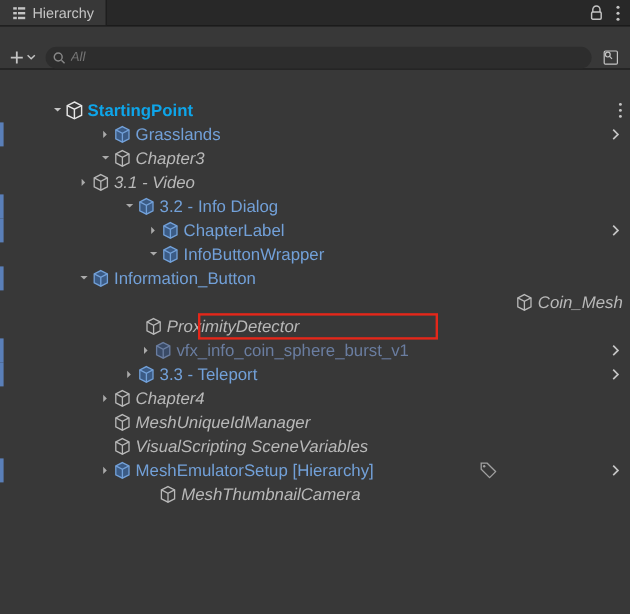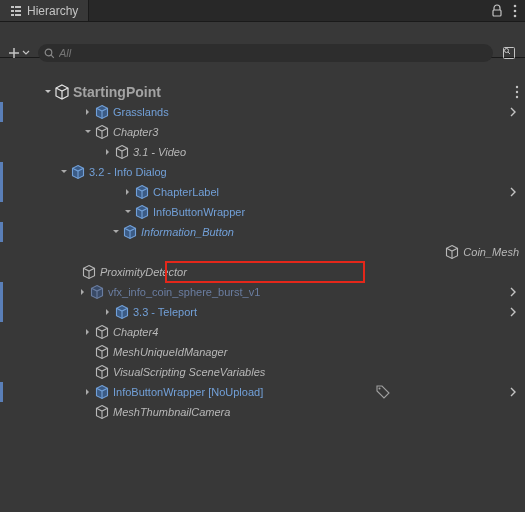--- a/index.html
+++ b/index.html
@@ -40,21 +40,21 @@
   .tab-bar-right {
     margin-left: auto;
     display: flex;
     align-items: center;
     gap: 10px;
     padding-right: 8px;
   }
   .icon { display: inline-flex; align-items: center; justify-content: center; }
   .toolbar {
     display: flex;
-    align-items: flex-start;
+    align-items: flex-end;
     height: 14px;
     padding: 0 5px;
     gap: 5px;
     border-bottom: 1px solid #1a1a1a;
   }
   .add-btn {
     display: flex;
     align-items: center;
     gap: 2px;
     padding: 0 3px;
@@ -105,22 +105,22 @@
     background: #5a7fb8;
   }
   .foldout {
     width: 12px;
     display: inline-flex;
     justify-content: center;
     color: #aaa;
   }
   .foldout.none { visibility: hidden; }
   .cube { display: inline-flex; width: 16px; height: 16px; }
-  .label-text { margin-left: 3px; font-size: 11px; white-space: nowrap; }
-  .scene-label { font-weight: 700; font-size: 14px; color: #a3a3a3; }
+  .label-text { margin-left: 3px; font-size: 14px; white-space: nowrap; }
+  .scene-label { font-weight: 700; font-size: 14px; color: #0ea5e9; }
   .blue { color: #72a0d8; }
   .grey { color: #b8b8b8; font-style: italic; }
   .faded { color: #6a7da0; }
   .spacer-right { margin-left: auto; }
   .chevron-right { color: #c4c4c4; width: 12px; display: inline-flex; justify-content: center; }
   .vdots { color: #c4c4c4; }
   .highlighted {
     position: absolute;
     pointer-events: none;
     border: 2px solid #e4271a;
@@ -251,35 +251,35 @@
             </svg>
           </span>
           <span class="cube">
             <svg width="16" height="16" viewBox="0 0 16 16">
     <path d="M8 1.5l5.5 2.8v7.4L8 14.5l-5.5-2.8V4.3z" fill="none" stroke="#b8b8b8" stroke-width="1.1"></path>
     <path d="M2.5 4.3L8 7.1l5.5-2.8M8 7.1v7.4" fill="none" stroke="#b8b8b8" stroke-width="1.1"></path>
   </svg>
           </span>
           <span class="label-text grey">Chapter3</span>
         </div>
+        <div class="row" style="padding-left: 64px;">
+          <span class="foldout">
+            <svg width="8" height="8" viewBox="0 0 8 8">
+              <path d="M2 1l3 3-3 3" fill="#aaa"></path>
+            </svg>
+          </span>
+          <span class="cube">
+            <svg width="16" height="16" viewBox="0 0 16 16">
+    <path d="M8 1.5l5.5 2.8v7.4L8 14.5l-5.5-2.8V4.3z" fill="none" stroke="#b8b8b8" stroke-width="1.1"></path>
+    <path d="M2.5 4.3L8 7.1l5.5-2.8M8 7.1v7.4" fill="none" stroke="#b8b8b8" stroke-width="1.1"></path>
+  </svg>
+          </span>
+          <span class="label-text grey">3.1 - Video</span>
+        </div>
         <div class="row" style="padding-left: 102px;">
-          <span class="foldout">
-            <svg width="8" height="8" viewBox="0 0 8 8">
-              <path d="M2 1l3 3-3 3" fill="#aaa"></path>
-            </svg>
-          </span>
-          <span class="cube">
-            <svg width="16" height="16" viewBox="0 0 16 16">
-    <path d="M8 1.5l5.5 2.8v7.4L8 14.5l-5.5-2.8V4.3z" fill="none" stroke="#b8b8b8" stroke-width="1.1"></path>
-    <path d="M2.5 4.3L8 7.1l5.5-2.8M8 7.1v7.4" fill="none" stroke="#b8b8b8" stroke-width="1.1"></path>
-  </svg>
-          </span>
-          <span class="label-text grey">3.1 - Video</span>
-        </div>
-        <div class="row" style="padding-left: 58px;">
           <div class="active-bar"></div>
           <span class="foldout">
             <svg width="8" height="8" viewBox="0 0 8 8">
               <path d="M1 2l3 3 3-3" fill="#aaa"></path>
             </svg>
           </span>
           <span class="cube">
             <svg width="16" height="16" viewBox="0 0 16 16">
     <path d="M8 1.5l5.5 2.8v7.4L8 14.5l-5.5-2.8V4.3z" fill="#3b5b85" stroke="#72a0d8" stroke-width="1.1"></path>
     <path d="M2.5 4.3L8 7.1l5.5-2.8M8 7.1v7.4" fill="none" stroke="#72a0d8" stroke-width="1.1"></path>
@@ -315,21 +315,21 @@
             </svg>
           </span>
           <span class="cube">
             <svg width="16" height="16" viewBox="0 0 16 16">
     <path d="M8 1.5l5.5 2.8v7.4L8 14.5l-5.5-2.8V4.3z" fill="#3b5b85" stroke="#72a0d8" stroke-width="1.1"></path>
     <path d="M2.5 4.3L8 7.1l5.5-2.8M8 7.1v7.4" fill="none" stroke="#72a0d8" stroke-width="1.1"></path>
   </svg>
           </span>
           <span class="label-text blue">InfoButtonWrapper</span>
         </div>
-        <div class="row" style="padding-left: 110px; font-style: italic;">
+        <div class="row" style="padding-left: 64px;">
           <div class="active-bar"></div>
           <span class="foldout">
             <svg width="8" height="8" viewBox="0 0 8 8">
               <path d="M1 2l3 3 3-3" fill="#aaa"></path>
             </svg>
           </span>
           <span class="cube">
             <svg width="16" height="16" viewBox="0 0 16 16">
     <path d="M8 1.5l5.5 2.8v7.4L8 14.5l-5.5-2.8V4.3z" fill="#3b5b85" stroke="#72a0d8" stroke-width="1.1"></path>
     <path d="M2.5 4.3L8 7.1l5.5-2.8M8 7.1v7.4" fill="none" stroke="#72a0d8" stroke-width="1.1"></path>
@@ -340,32 +340,32 @@
         <div class="row" style="padding-left: 74px; justify-content: flex-end;">
           <span class="foldout none"></span>
           <span class="cube">
             <svg width="16" height="16" viewBox="0 0 16 16">
     <path d="M8 1.5l5.5 2.8v7.4L8 14.5l-5.5-2.8V4.3z" fill="none" stroke="#b8b8b8" stroke-width="1.1"></path>
     <path d="M2.5 4.3L8 7.1l5.5-2.8M8 7.1v7.4" fill="none" stroke="#b8b8b8" stroke-width="1.1"></path>
   </svg>
           </span>
           <span class="label-text grey">Coin_Mesh</span>
         </div>
-        <div class="row" style="padding-left: 69px;">
+        <div class="row" style="padding-left: 108px;">
           <span class="foldout none"></span>
           <span class="cube">
             <svg width="16" height="16" viewBox="0 0 16 16">
     <path d="M8 1.5l5.5 2.8v7.4L8 14.5l-5.5-2.8V4.3z" fill="none" stroke="#b8b8b8" stroke-width="1.1"></path>
     <path d="M2.5 4.3L8 7.1l5.5-2.8M8 7.1v7.4" fill="none" stroke="#b8b8b8" stroke-width="1.1"></path>
   </svg>
           </span>
           <span class="label-text grey">ProximityDetector</span>
           <div class="highlighted"></div>
         </div>
-        <div class="row" style="padding-left: 77px;">
+        <div class="row" style="padding-left: 116px;">
           <div class="active-bar"></div>
           <span class="foldout">
             <svg width="8" height="8" viewBox="0 0 8 8">
               <path d="M2 1l3 3-3 3" fill="#aaa"></path>
             </svg>
           </span>
           <span class="cube">
             <svg width="16" height="16" viewBox="0 0 16 16">
     <path d="M8 1.5l5.5 2.8v7.4L8 14.5l-5.5-2.8V4.3z" fill="#394a66" stroke="#6a7da0" stroke-width="1.1"></path>
     <path d="M2.5 4.3L8 7.1l5.5-2.8M8 7.1v7.4" fill="none" stroke="#6a7da0" stroke-width="1.1"></path>
@@ -440,35 +440,35 @@
             <svg width="8" height="8" viewBox="0 0 8 8">
               <path d="M2 1l3 3-3 3" fill="#aaa"></path>
             </svg>
           </span>
           <span class="cube">
             <svg width="16" height="16" viewBox="0 0 16 16">
     <path d="M8 1.5l5.5 2.8v7.4L8 14.5l-5.5-2.8V4.3z" fill="#3b5b85" stroke="#72a0d8" stroke-width="1.1"></path>
     <path d="M2.5 4.3L8 7.1l5.5-2.8M8 7.1v7.4" fill="none" stroke="#72a0d8" stroke-width="1.1"></path>
   </svg>
           </span>
-          <span class="label-text blue">InfoButtonWrapper [NoUpload]</span>
+          <span class="label-text blue">MeshEmulatorSetup [Hierarchy]</span>
           <span class="tag-icon icon">
             <svg width="14" height="14" viewBox="0 0 14 14">
               <path d="M1 6V1h5l7 7-5 5z" fill="none" stroke="#a0a0a0" stroke-width="1.1"></path>
               <circle cx="3.5" cy="3.5" r="1" fill="#a0a0a0"></circle>
             </svg>
           </span>
           <span class="spacer-right"></span>
           <span class="chevron-right">
             <svg width="8" height="10" viewBox="0 0 8 10">
               <path d="M2 1l4 4-4 4" fill="none" stroke="#c4c4c4" stroke-width="1.4"></path>
             </svg>
           </span>
         </div>
-        <div class="row" style="padding-left: 82px;">
+        <div class="row" style="padding-left: 82px; margin-left: 38px;">
           <span class="foldout none"></span>
           <span class="cube">
             <svg width="16" height="16" viewBox="0 0 16 16">
     <path d="M8 1.5l5.5 2.8v7.4L8 14.5l-5.5-2.8V4.3z" fill="none" stroke="#b8b8b8" stroke-width="1.1"></path>
     <path d="M2.5 4.3L8 7.1l5.5-2.8M8 7.1v7.4" fill="none" stroke="#b8b8b8" stroke-width="1.1"></path>
   </svg>
           </span>
           <span class="label-text grey">MeshThumbnailCamera</span>
         </div>
       </div>

